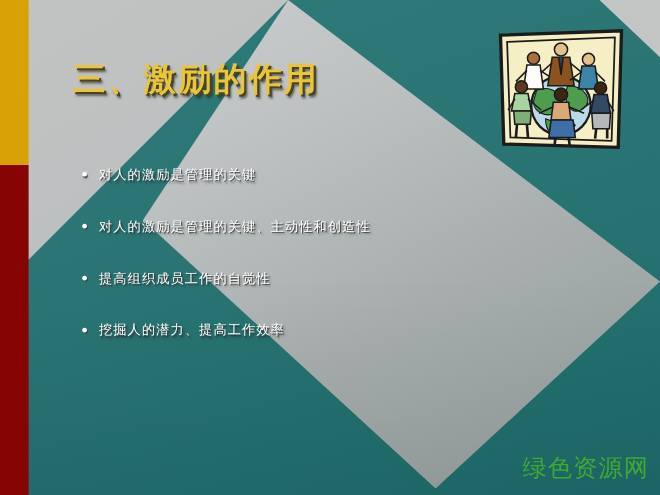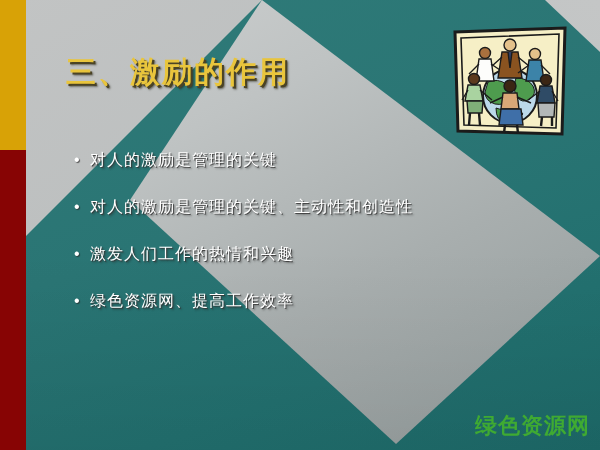--- a/index.html
+++ b/index.html
@@ -94,21 +94,21 @@
   .bullet-dot {
     flex: 0 0 auto;
     width: 16px;
     font-size: 16px;
     line-height: 27px;
     color: #ffffff;
     text-shadow: 1px 1px 1px rgba(40,40,40,0.75);
   }
   .bullet-text {
     flex: 1 1 auto;
-    font-size: 16px;
+    font-size: 12px;
     line-height: 27px;
     color: #ffffff;
     text-shadow:
        1px 1px 0 rgba(55,55,55,0.85),
        2px 2px 2px rgba(30,30,30,0.45);
     letter-spacing: 1px;
   }
 
   
   .clipart {
@@ -122,21 +122,21 @@
 
   
   .watermark {
     position: absolute;
     right: 10px;
     bottom: 12px;
     text-align: right;
   }
   .wm-cn {
     font-size: 22px;
-    font-weight: bold;
+    font-weight: normal;
     color: #3faa32;
     letter-spacing: 1px;
     line-height: 25px;
   }
   .wm-url {
     font-size: 13px;
     color: #4f9f3e;
     letter-spacing: 1px;
     line-height: 16px;
   }
@@ -164,26 +164,26 @@
       <span class="bullet-text">对人的激励是管理的关键</span>
     </div>
 
     <div class="bullet-row">
       <span class="bullet-dot">•</span>
       <span class="bullet-text">对人的激励是管理的关键、主动性和创造性</span>
     </div>
 
     <div class="bullet-row">
       <span class="bullet-dot">•</span>
-      <span class="bullet-text">激发人们工作的热情和兴趣</span>
-    </div>
-
-    <div class="bullet-row">
-      <span class="bullet-dot">•</span>
-      <span class="bullet-text">绿色资源网、提高工作效率</span>
+      <span class="bullet-text">提高组织成员工作的自觉性</span>
+    </div>
+
+    <div class="bullet-row">
+      <span class="bullet-dot">•</span>
+      <span class="bullet-text">挖掘人的潜力、提高工作效率</span>
     </div>
 
   </div>
 
   <div class="clipart">
     <svg width="116" height="112" viewBox="0 0 116 112" xmlns="http://www.w3.org/2000/svg">
 
       <polygon points="3,6 113,2 110,108 6,105" fill="#f6efc6" stroke="#1b1b1b" stroke-width="3"></polygon>
       <polygon points="9,12 107,8 104,102 12,99" fill="#f6efc6" stroke="#1b1b1b" stroke-width="1.6"></polygon>
 

